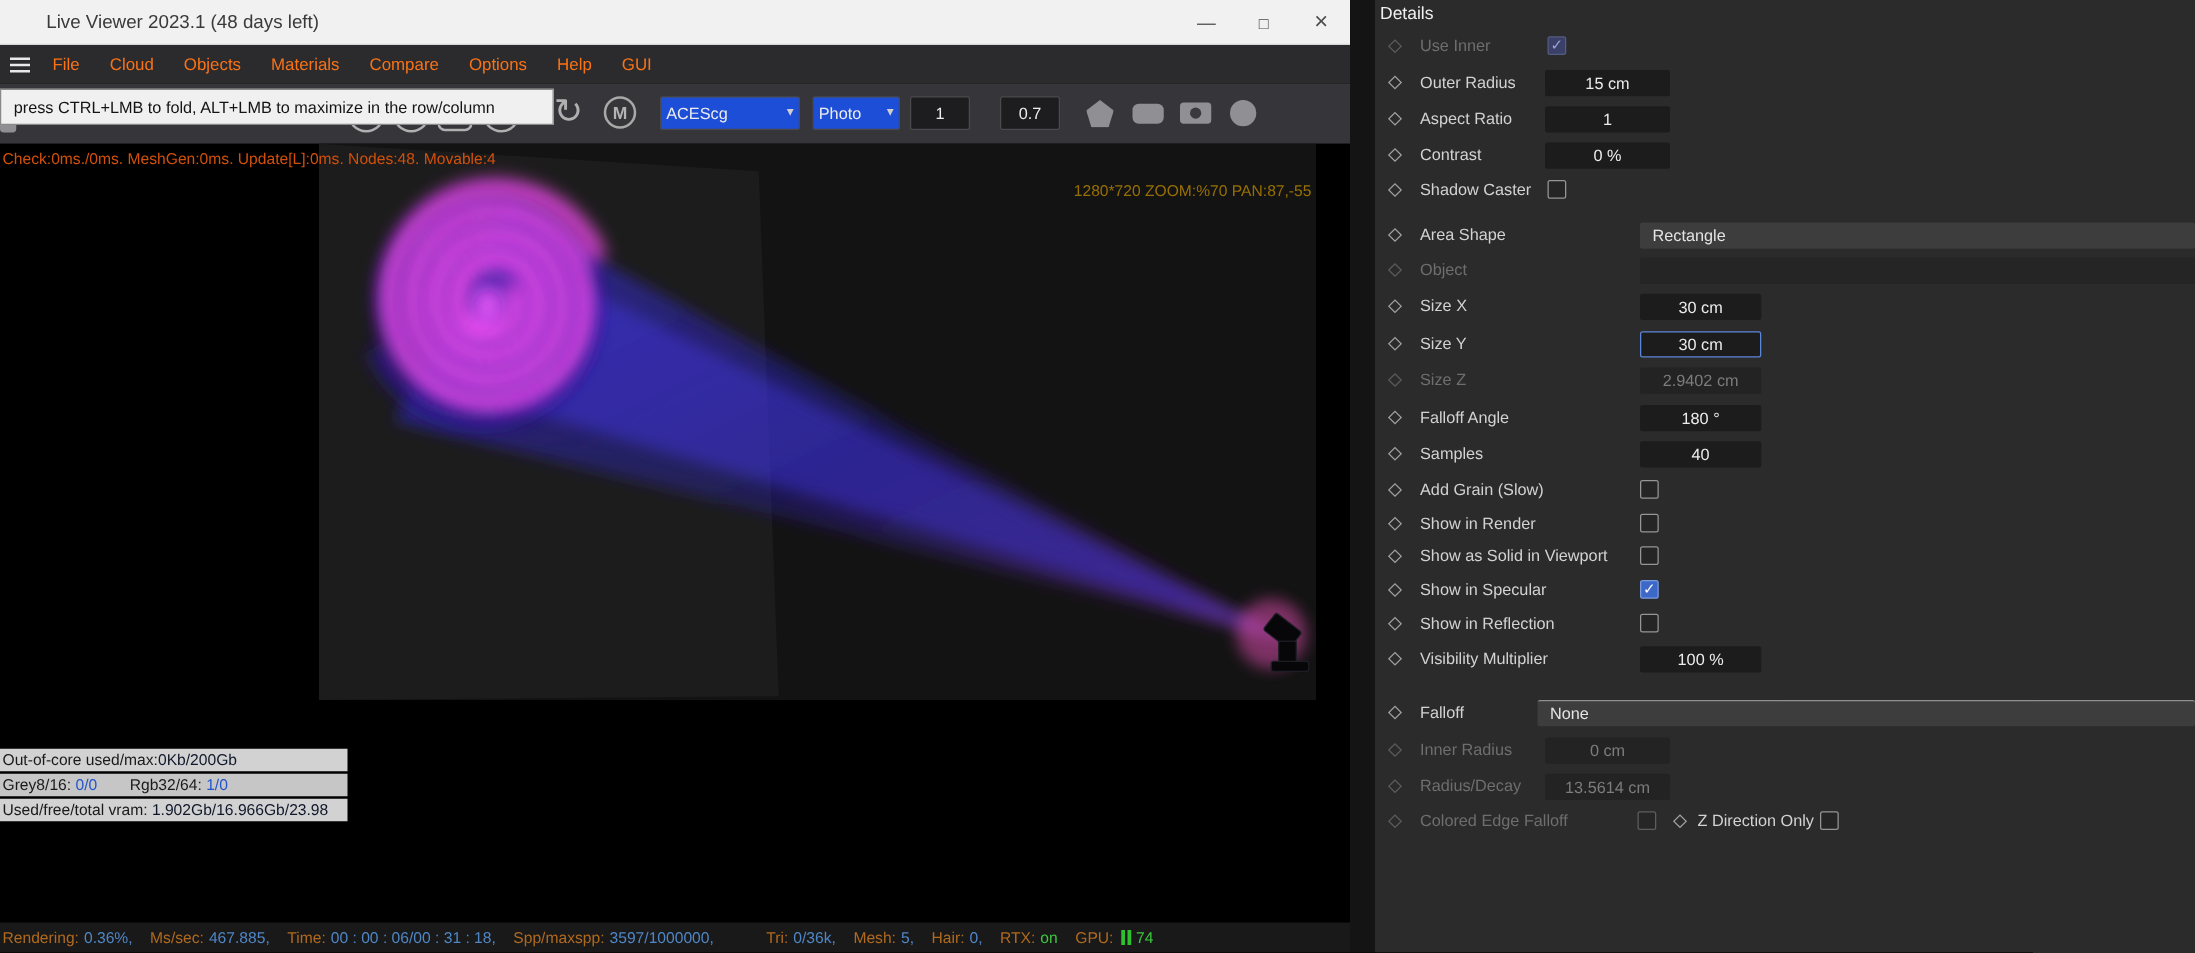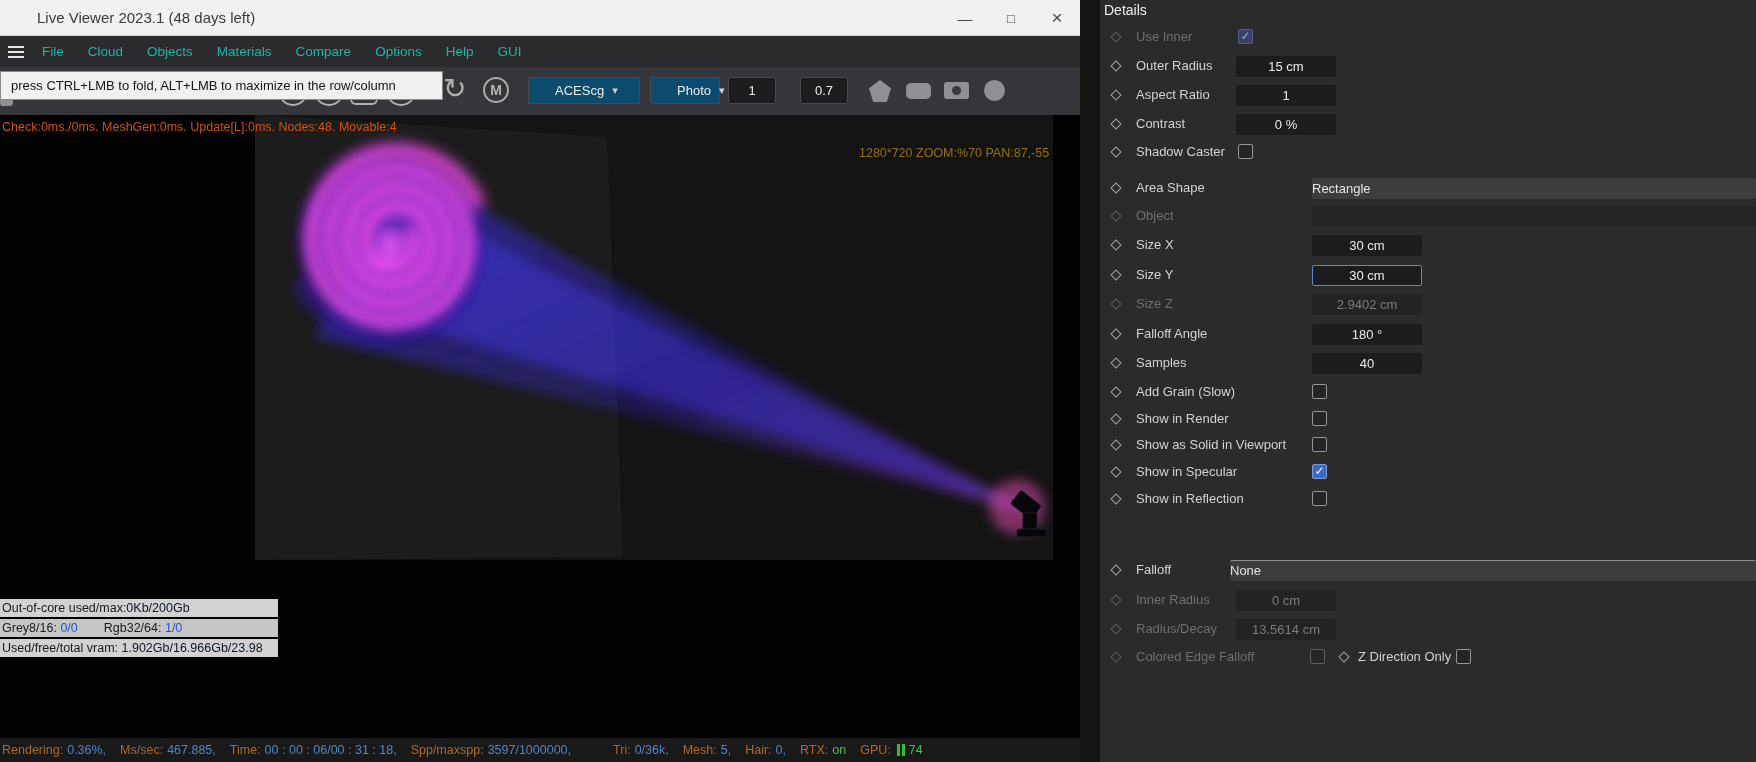--- a/index.html
+++ b/index.html
@@ -14,34 +14,34 @@
               background:radial-gradient(circle at 35% 32%, #9ecde e0, #8ec6ea 10%, #2b6a96 62%, #143850 100%); }
   .tb-title { margin-left:8px; font-size:15px; color:#3a3a3a; }
   .win-controls { position:absolute; right:0; top:0; height:36px; display:flex; }
   .win-btn { width:46px; height:36px; display:flex; align-items:center; justify-content:center; color:#4c4c4c; font-size:15px; cursor:default; }
   .win-btn.max { font-size:13px; }
   .win-btn.close { font-size:19px; }
 
   .menubar { height:31px; background:#2b2b2e; display:flex; align-items:center; position:relative; }
   .hamburger { width:30px; height:31px; display:flex; flex-direction:column; justify-content:center; gap:3px; padding-left:8px; }
   .hamburger i { display:block; width:16px; height:2px; background:#e8e8e8; }
-  .menu-item { color:#14b8a6; font-size:13.5px; padding:0 12px; line-height:31px; }
+  .menu-item { color:#f97316; font-size:13.5px; padding:0 12px; line-height:31px; }
 
   .toolbar { height:48px; background:#36363a; position:relative; }
   .tooltip-box { position:absolute; left:0; top:4px; width:443px; height:29px; background:#f0f0f0; border:1px solid #8a8a8a;
                  color:#141414; font-size:13px; line-height:27px; padding:0 10px; z-index:5; white-space:nowrap; overflow:hidden; }
   .peek { position:absolute; z-index:1; }
   .peek.sliver { left:0; top:9px; width:13px; height:30px; background:#8f8f93; border-radius:3px; }
   .peek.circ { width:30px; height:30px; border:2px solid #b0b0b0; border-radius:50%; top:9px; }
   .peek.sq { width:28px; height:28px; border:2px solid #b0b0b0; border-radius:6px; top:10px; }
   .rotate-ic { position:absolute; left:443px; top:5px; font-size:28px; color:#b0b0b0; z-index:2; }
   .m-badge { position:absolute; left:483px; top:10px; width:26px; height:26px; border:2px solid #a8a8a8; border-radius:50%;
              color:#b4b4b4; font-size:14px; font-weight:bold; text-align:center; line-height:22px; }
-  .tb-select { position:absolute; top:10px; height:27px; background:#0c4a6e; border:1px solid #4a4a4c; border-radius:2px;
-               color:#ececec; font-size:13px; line-height:25px; padding:0 26px; display:flex; justify-content:space-between; }
+  .tb-select { position:absolute; top:10px; height:27px; background:#1d4ed8; border:1px solid #4a4a4c; border-radius:2px;
+               color:#ececec; font-size:13px; line-height:25px; padding:0 4px; display:flex; justify-content:space-between; }
   .tb-select .caret { color:#cfcfcf; font-size:11px; margin-left:8px; }
   .tb-field { position:absolute; top:10px; height:27px; width:48px; background:#1d1d1f; border:1px solid #4a4a4c; border-radius:2px;
               color:#ececec; font-size:13px; line-height:25px; text-align:center; }
   .tb-ic { position:absolute; background:#909094; }
   .ic-poly { left:869px; top:13px; width:22px; height:22px; clip-path:polygon(50% 0,100% 38%,81% 100%,19% 100%,0 38%); }
   .ic-pill { left:906px; top:16px; width:25px; height:16px; border-radius:5px; }
   .ic-cam  { left:944px; top:15px; width:25px; height:17px; border-radius:3px; }
   .ic-cam .lens { position:absolute; left:8px; top:4px; width:9px; height:9px; border-radius:50%; background:#3a3a3e; }
   .ic-circle { left:984px; top:13px; width:21px; height:21px; border-radius:50%; }
 
@@ -73,25 +73,25 @@
   .details-panel { position:absolute; left:1100px; top:0; width:656px; height:762px; background:#2b2b2b; }
   .ptitle { position:absolute; left:4px; top:2px; font-size:14px; color:#f0f0f0;text-align:center; }
   .prow { position:absolute; left:0; width:656px; height:23px; }
   .dia { position:absolute; left:12px; top:7px; width:8px; height:8px; border:1px solid #a0a0a0; transform:rotate(45deg); }
   .dia.dim { border-color:#5c5c5c; }
   .plabel { position:absolute; left:36px; top:3px; font-size:13px; color:#d2d2d2; white-space:nowrap; }
   .plabel.dim { color:#6e6e6e; }
   .pfield { position:absolute; top:1px; height:21px; background:#1c1c1c; border-radius:2px; color:#ececec;
             font-size:13px; line-height:21px; text-align:center; }
   .pfield.gA { left:136px; width:100px; }
-  .pfield.gB { left:212px; width:110px; }
+  .pfield.gB { left:212px; width:97px; }
   .pfield.dim { color:#7c7c7c; background:#232323; }
   .pfield.focus { border:1px solid #5b87d8; line-height:19px; }
   .pdrop { position:absolute; top:1px; height:21px; background:#3d3d3d; border-radius:2px; color:#e4e4e4;
-           font-size:13px; line-height:21px; }
+           font-size:13px; line-height:21px; padding-left:10px; }
   .pdrop.sep { border-top:1px solid #8f8f8f; line-height:20px; }
   .pobj { position:absolute; top:1px; height:21px; left:212px; right:0; background:#252525; border-radius:2px; }
   .cbx { position:absolute; top:3px; width:15px; height:15px; background:#252525; border:1px solid #969696; border-radius:2px; }
   .cbx .ck { display:block; text-align:center; font-size:12px; line-height:13px; color:#fff; }
   .cbx.on { background:#3e68c8; border-color:#7a9ade; }
   .cbx.dimon { background:#3a4068; border-color:#565c82; }
   .cbx.dimon .ck { color:#9aa3da; }
   .cbx.dimu { background:#262626; border-color:#5e5e5e; }
 </style>
 </head>
@@ -355,20 +355,25 @@
         <span class="ck">✓</span>
       </span>
   </div>
 
   <div class="prow" style="top:488px">
     <span class="dia"></span>
     <span class="plabel">Show in Reflection</span>
     <span class="cbx" style="left:212px"></span>
   </div>
 
+  <div class="prow" style="top:516px">
+    <span class="dia"></span>
+    <span class="plabel">Visibility Multiplier</span>
+    <span class="pfield gB">100 %</span>
+  </div>
 
   <div class="prow" style="top:559px">
     <span class="dia"></span>
     <span class="plabel">Falloff</span>
     <span class="pdrop sep" style="left:130px;right:0">None</span>
   </div>
 
   <div class="prow" style="top:589px">
     <span class="dia dim"></span>
     <span class="plabel dim">Inner Radius</span>

